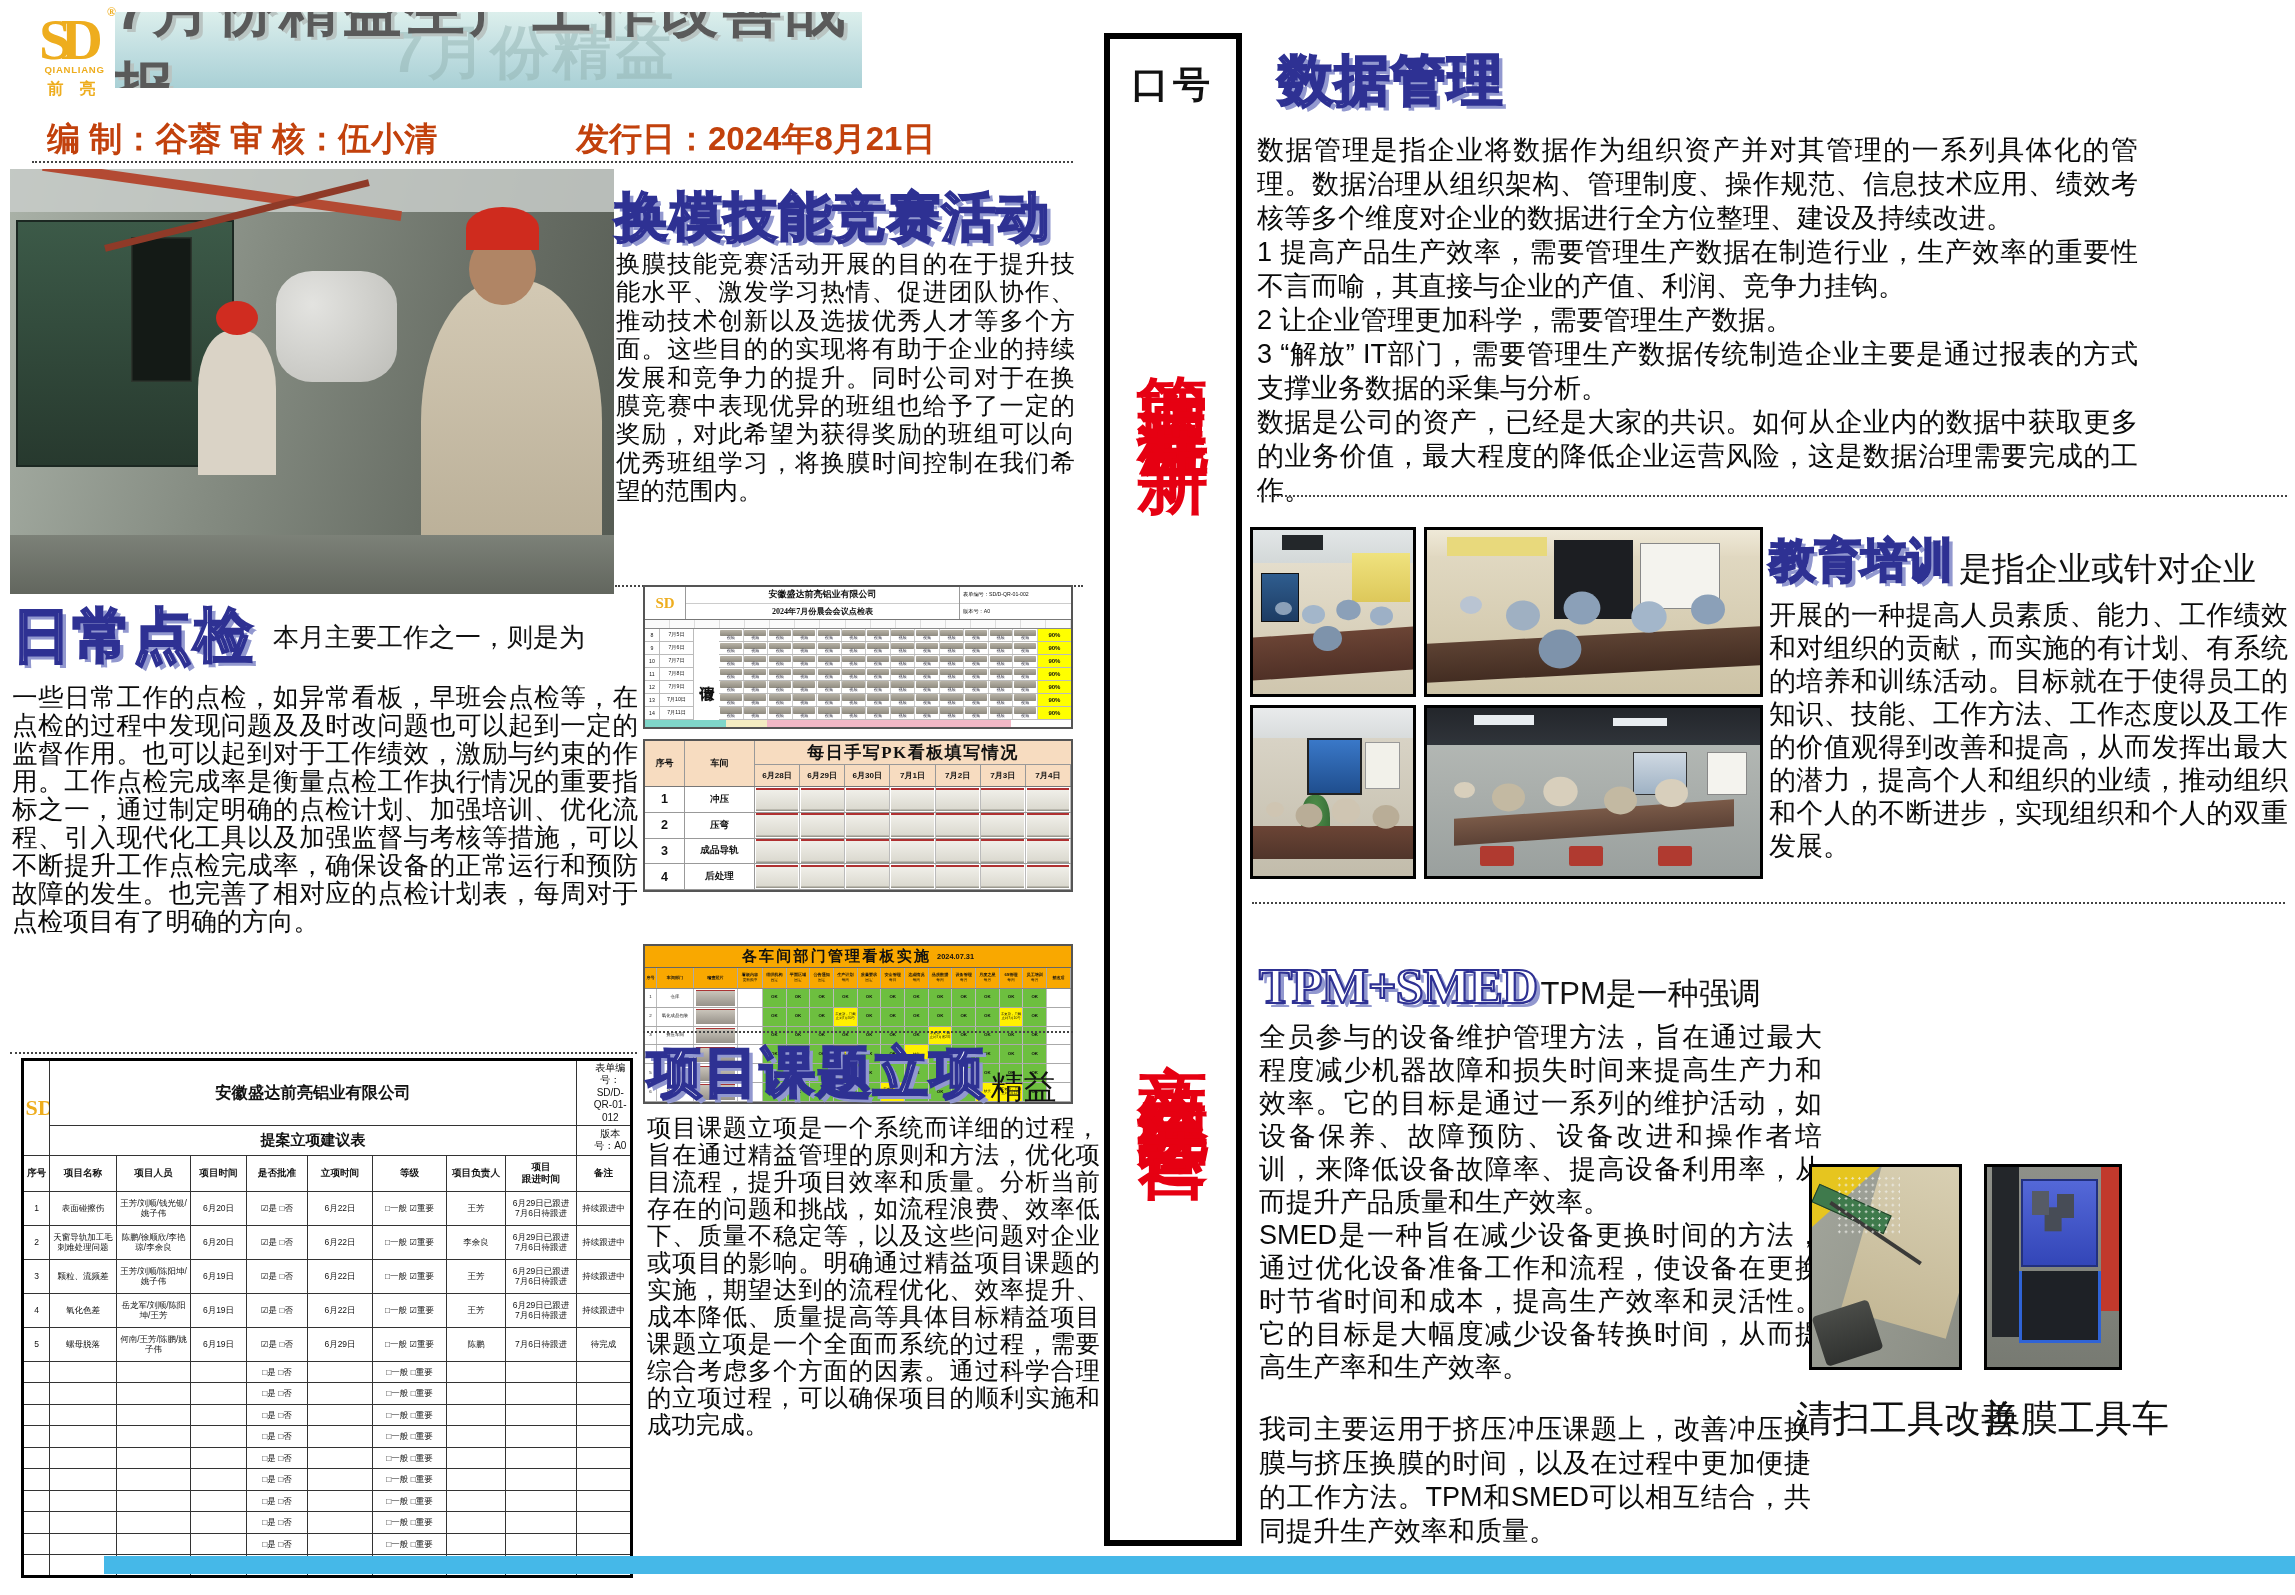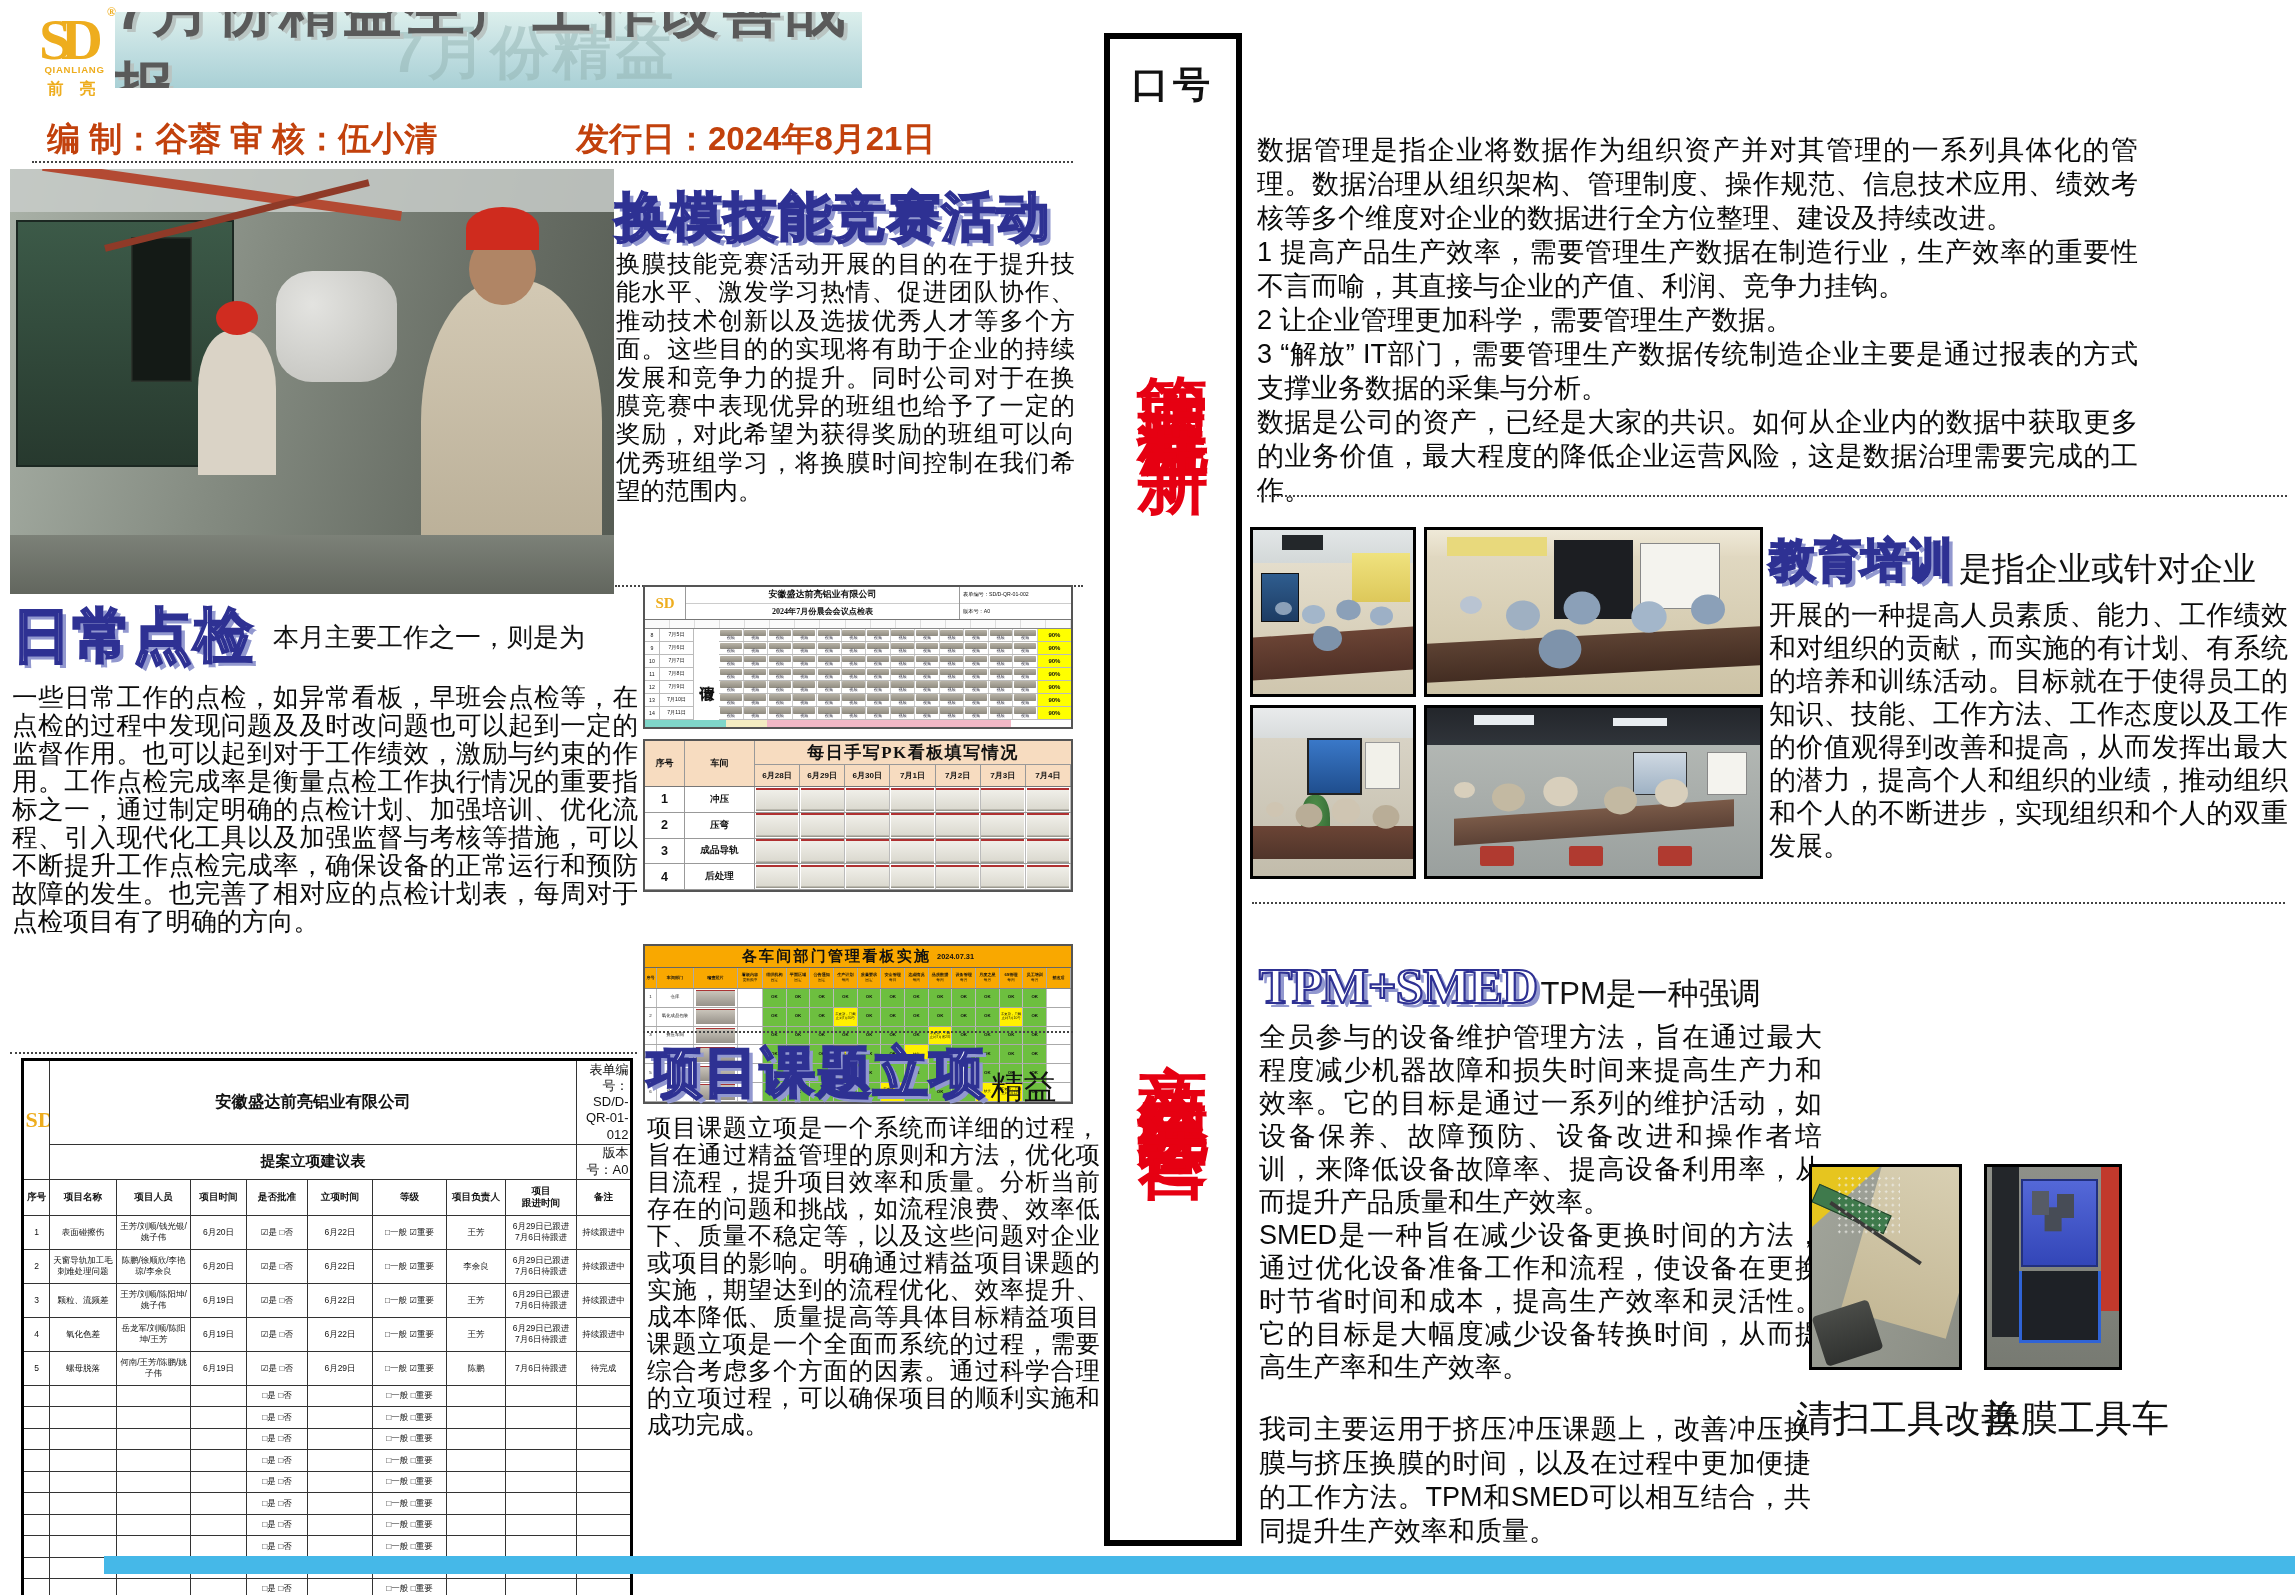--- a/index.html
+++ b/index.html
@@ -25,21 +25,21 @@
   .photo{overflow:hidden;position:absolute}
   .photo i{position:absolute;display:block}
   .frame{border:3px solid #000}
   .caption{font-family:"Liberation Serif","DejaVu Serif",serif;font-size:37px;color:#111;text-align:center;white-space:nowrap}
   
   table.prop{border-collapse:collapse;table-layout:fixed;width:609px;background:#fff;border:3px solid #000}
   table.prop td{border:1.1px solid #333;text-align:center;vertical-align:middle;font-size:8.5px;line-height:1.25;padding:0.7px 1.5px;overflow:hidden}
   table.prop .plogo{font-size:22px}
   table.prop .pcomp{font-family:"Liberation Serif","DejaVu Serif",serif;font-weight:700;font-size:16.3px}
   table.prop .ptitle{font-family:"Liberation Serif","DejaVu Serif",serif;font-weight:700;font-size:15px}
-  table.prop .pform,table.prop .pver{font-size:13px;text-align:right;padding-left:3px}
+  table.prop .pform,table.prop .pver{font-size:10px;text-align:center;padding-left:15px}
   table.prop .chead td{font-weight:700;font-size:9.6px;height:36px}
   table.prop tr.drow td{height:34px}
   table.prop tr.erow td{height:21.5px}
   
   .ex{background:#fff;border:2.2px solid #555;display:flex;flex-direction:column;overflow:hidden}
   
   .x1head{display:flex;height:33px;border-bottom:0.7px solid #777}
   .x1logo{width:41px;display:flex;align-items:center;justify-content:center;font-size:15px;border-right:0.7px solid #999}
   .x1mid{flex:1;display:flex;flex-direction:column;border-right:0.7px solid #999}
   .x1mid div{flex:1;display:flex;align-items:center;justify-content:center;font-family:"Liberation Serif","DejaVu Serif",serif;font-weight:700;font-size:9px;border-bottom:0.7px solid #ccc}
@@ -1093,20 +1093,21 @@
     </div>
     <div class="jt" style="margin-top:4.4px;font-size:24.4px;line-height:27px">项目课题立项是一个系统而详细的过程，旨在通过精益管理的原则和方法，优化项目流程，提升项目效率和质量。分析当前存在的问题和挑战，如流程浪费、效率低下、质量不稳定等，以及这些问题对企业或项目的影响。明确通过精益项目课题的实施，期望达到的流程优化、效率提升、成本降低、质量提高等具体目标精益项目课题立项是一个全面而系统的过程，需要综合考虑多个方面的因素。通过科学合理的立项过程，可以确保项目的顺利实施和成功完成。</div>
   </div>
 
   <div class="abs slogan-box" style="left:1104px;top:33px;width:138px;height:1513px">
     <div style="text-align:center;margin-top:21px;font-size:37px;font-weight:700;letter-spacing:4.4px">口号</div>
     <div class="vred abs" style="left:50%;transform:translateX(-50%);top:279px">管理流程革新</div>
     <div class="vred abs" style="left:50%;transform:translateX(-50%);top:967px">高效统筹运营</div>
   </div>
 
+  <div class="abs btitle" style="left:1278px;top:44px;font-size:55px">数据管理</div>
   <div class="abs" style="left:1257px;top:133px;width:881px">
     <p class="jt" style="font-size:27px;line-height:34px">数据管理是指企业将数据作为组织资产并对其管理的一系列具体化的管理。数据治理从组织架构、管理制度、操作规范、信息技术应用、绩效考核等多个维度对企业的数据进行全方位整理、建设及持续改进。</p>
     <p class="jt" style="font-size:27px;line-height:34px">1 提高产品生产效率，需要管理生产数据在制造行业，生产效率的重要性不言而喻，其直接与企业的产值、利润、竞争力挂钩。</p>
     <p class="jt" style="font-size:27px;line-height:34px">2 让企业管理更加科学，需要管理生产数据。</p>
     <p class="jt" style="font-size:27px;line-height:34px">3 “解放” IT部门，需要管理生产数据传统制造企业主要是通过报表的方式支撑业务数据的采集与分析。</p>
     <p class="jt" style="font-size:27px;line-height:34px">数据是公司的资产，已经是大家的共识。如何从企业内的数据中获取更多的业务价值，最大程度的降低企业运营风险，这是数据治理需要完成的工作。</p>
   </div>
   <div class="abs dotted" style="left:1257px;top:495px;width:1030px"></div>
 
   <div class="photo frame" style="left:1250px;top:527px;width:166px;height:170px;background:linear-gradient(#e9e3d3,#cfc6ae)">

